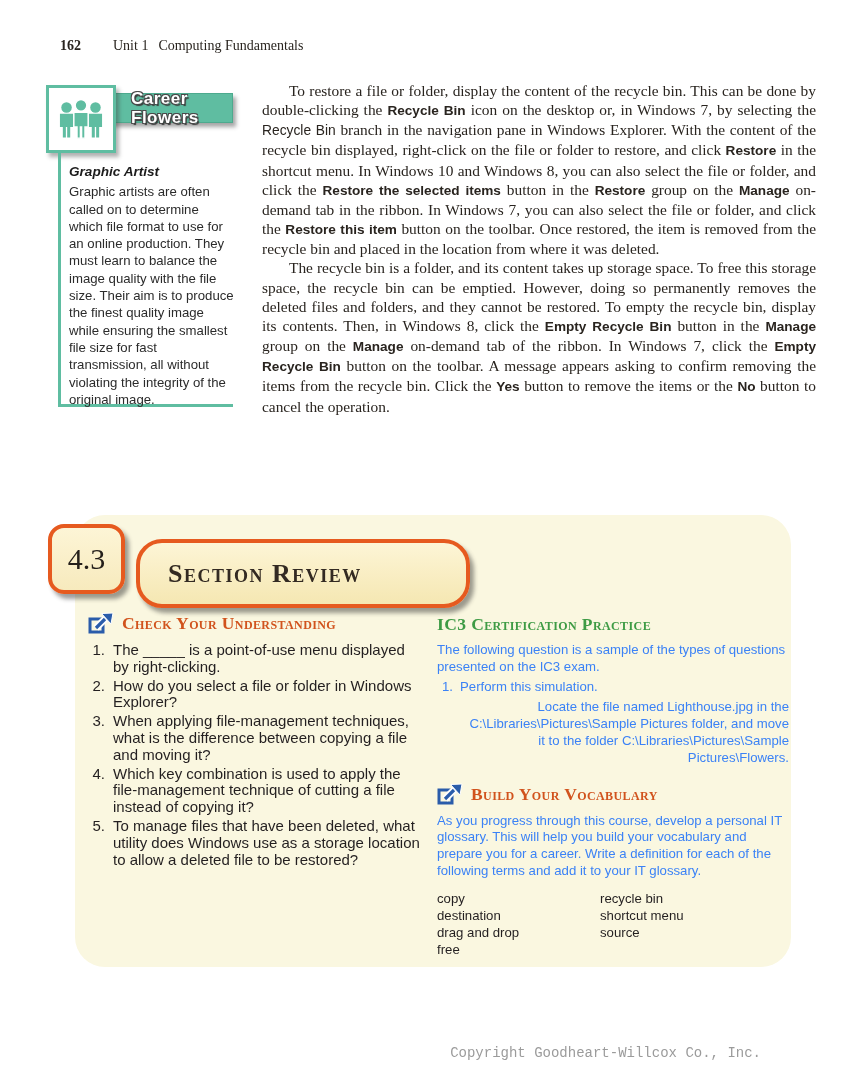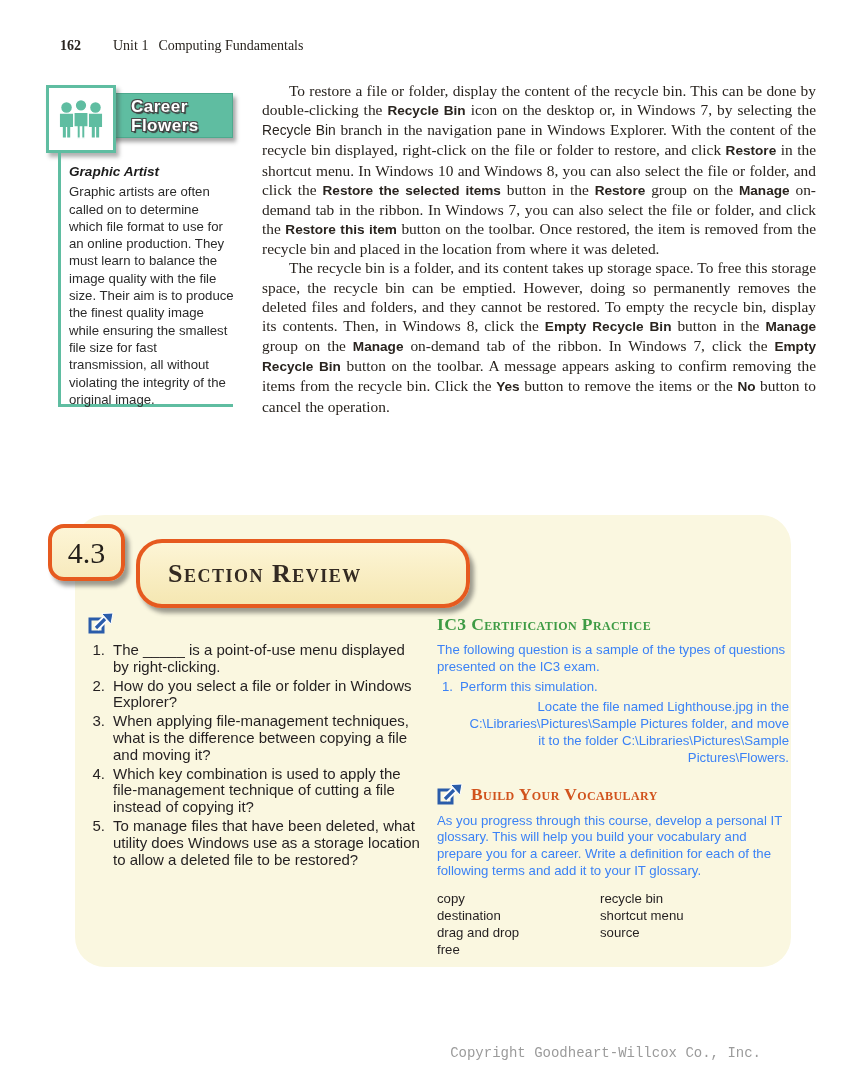--- a/index.html
+++ b/index.html
@@ -10,21 +10,21 @@
     font-family:"Liberation Serif","DejaVu Serif",serif; color:#29241f;
   }
 
   
   .running-head { position:absolute; top:38px; left:60px; font-size:14px; }
   .running-head .folio { font-weight:bold; margin-right:32px; }
   .running-head .unit { margin-right:10px; }
 
   
   .career-banner {
-    position:absolute; left:100px; top:93px; width:133px; height:45px;
+    position:absolute; left:100px; top:93px; width:133px; height:30px;
     background:#5fbda1; border:1px solid #4daa8e;
     box-shadow:3px 4px 4px rgba(60,60,60,.45);
     display:flex; flex-direction:column; justify-content:center;
     padding-left:30px;
   }
   .career-banner .banner-line {
     font-family:"Liberation Sans","DejaVu Sans",sans-serif;
     font-weight:bold; font-size:17px; line-height:19px; color:#ffffff;
     text-shadow:-1px -1px 0 #4a4a4a, 1px -1px 0 #4a4a4a, -1px 1px 0 #4a4a4a, 1.5px 1.5px 1px #3a3a3a;
     letter-spacing:.5px;
@@ -57,21 +57,21 @@
   }
   .seg-b { font-family:"Liberation Sans","DejaVu Sans",sans-serif; font-weight:bold; font-size:13.6px; }
   .seg-s { font-family:"Liberation Sans","DejaVu Sans",sans-serif; font-size:13.8px; }
 
   
   .sr-panel {
     position:absolute; left:75px; top:515px; width:716px; height:452px;
     background:#faf7e0; border-radius:30px;
   }
   .sr-number-box {
-    position:absolute; left:48px; top:524px; width:77px; height:57px;
+    position:absolute; left:48px; top:524px; width:77px; height:70px;
     background:linear-gradient(#fdf5d6,#f7eabd);
     border:4px solid #e65a1f; border-radius:16px;
     box-shadow:4px 5px 4px rgba(40,40,40,.45);
     display:flex; align-items:center; justify-content:center;
     font-size:30px; color:#241f1a;
   }
   .sr-title-bar {
     position:absolute; left:136px; top:539px; width:334px; height:69px;
     background:linear-gradient(#fdf5d6,#f5e7b2);
     border:4px solid #e65a1f; border-radius:26px;
@@ -179,20 +179,21 @@
   </div>
 
   <div class="sr-left">
     <div class="subhead">
       <svg class="link-icon" viewBox="0 0 26 23">
         <rect x="2" y="7" width="13" height="13" fill="none" stroke="#2a5caa" stroke-width="3"></rect>
         <line x1="8" y1="16" x2="18" y2="6" stroke="#ffffff" stroke-width="7"></line>
         <line x1="8" y1="16" x2="17" y2="7" stroke="#2a5caa" stroke-width="3.2"></line>
         <polygon points="13.5,1.5 25,1 23,12" fill="#2a5caa" stroke="#ffffff" stroke-width="1"></polygon>
       </svg>
+      <span class="hd hd-orange">Check Your Understanding</span>
     </div>
     <ol class="questions">
       <li>The _____ is a point-of-use menu displayed by right-clicking.</li>
       <li>How do you select a file or folder in Windows Explorer?</li>
       <li>When applying file-management techniques, what is the difference between copying a file and moving it?</li>
       <li>Which key combination is used to apply the file-management technique of cutting a file instead of copying it?</li>
       <li>To manage files that have been deleted, what utility does Windows use as a storage location to allow a deleted file to be restored?</li>
     </ol>
   </div>
 

